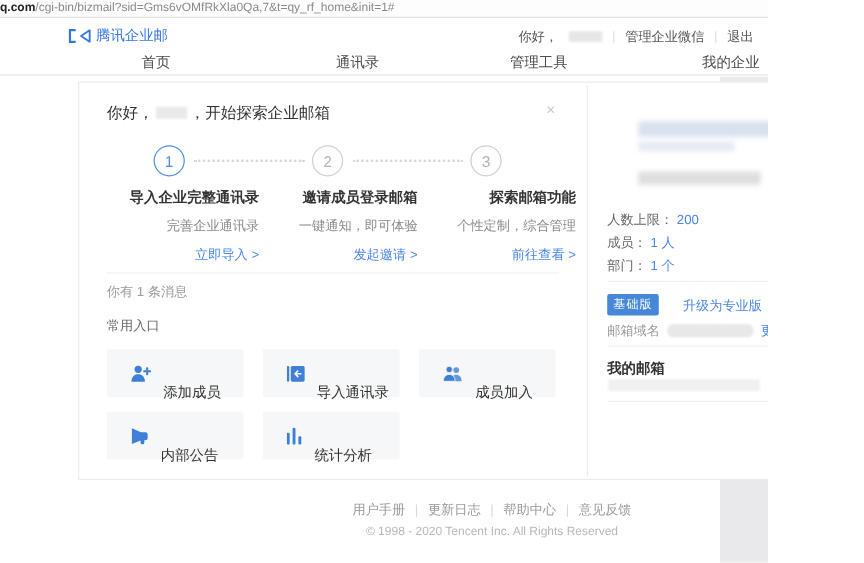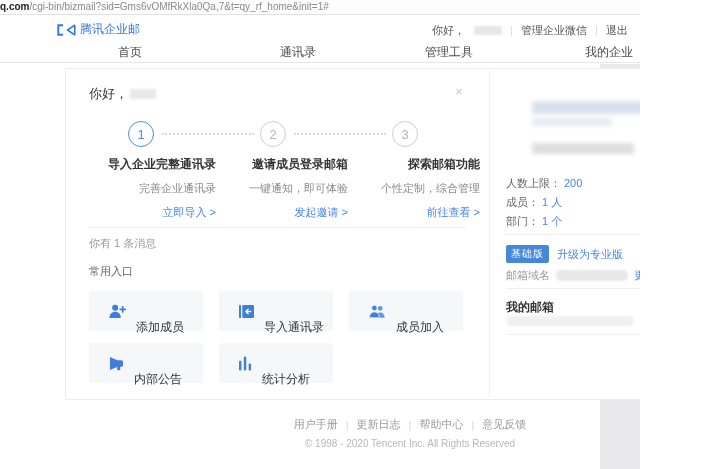--- a/index.html
+++ b/index.html
@@ -54,21 +54,21 @@
                display:flex; align-items:center; padding-left:20px; gap:10px; cursor:pointer; }
   .entry-btn .lbl { font-size:12px; color:#333;margin-top:33px; }
   .entry-btn svg { flex:0 0 auto; }
 
   
   .blur-org1 { position:absolute; left:466px; top:32px; width:112px; height:13px; background:#d8e1ee; filter:blur(2px); }
   .blur-org2 { position:absolute; left:466px; top:49px; width:80px; height:8px; background:#e4eaf3; filter:blur(2px); }
   .blur-org3 { position:absolute; left:466px; top:74px; width:102px; height:11px; background:#dedede; filter:blur(2px); }
   .stat { position:absolute; left:440px; font-size:11px; color:#666; }
   .stat .stat-val { color:#4a86e8; margin-left:3px; }
-  .badge-row { position:absolute; left:440px; top:176px; display:flex; align-items:center; gap:8px; }
+  .badge-row { position:absolute; left:440px; top:176px; display:flex; align-items:center; gap:20px; }
   .badge { background:#4687d8; color:#fff; font-size:10px; padding:2px 5px; border-radius:2px; letter-spacing:1px; }
   .upgrade { font-size:11px; color:#4a86e8; cursor:pointer; }
   .domain-row { position:absolute; left:440px; top:199px; width:150px; display:flex; align-items:center; gap:6px;
                 font-size:11px; color:#999; }
   .domain-blur { flex:1; height:11px; background:#e8e8e8; border-radius:5px; filter:blur(1px); }
   .more { color:#4a86e8; cursor:pointer; }
   .mybox-title { position:absolute; left:440px; top:230px; font-size:12px; color:#333;font-weight:bold; }
   .arrow-btn { position:absolute; left:577px; top:240px; width:17px; height:17px; border:1px solid #ddd;
                border-radius:50%; background:#fff; color:#999; font-size:10px; line-height:15px; text-align:center; cursor:pointer; }
   .email-blur { position:absolute; left:441px; top:247px; width:126px; height:10px; background:#f0f0f0; filter:blur(1px); }
@@ -115,20 +115,21 @@
   </div>
 
   <div class="gray-strip"></div>
 
   <div class="card">
     <div class="vdiv"></div>
 
     <div class="greet">
       <span>你好，</span>
       <span class="redact-name"></span>
+      <span>，开始探索企业邮箱</span>
     </div>
     <div class="close">×</div>
 
     <div class="step-circle active" style="left:62px">1</div>
     <div class="connector" style="left:96px"></div>
     <div class="step-circle" style="left:194px">2</div>
     <div class="connector" style="left:228px"></div>
     <div class="step-circle" style="left:326px">3</div>
 
     <div class="step-col" style="left:0px">

